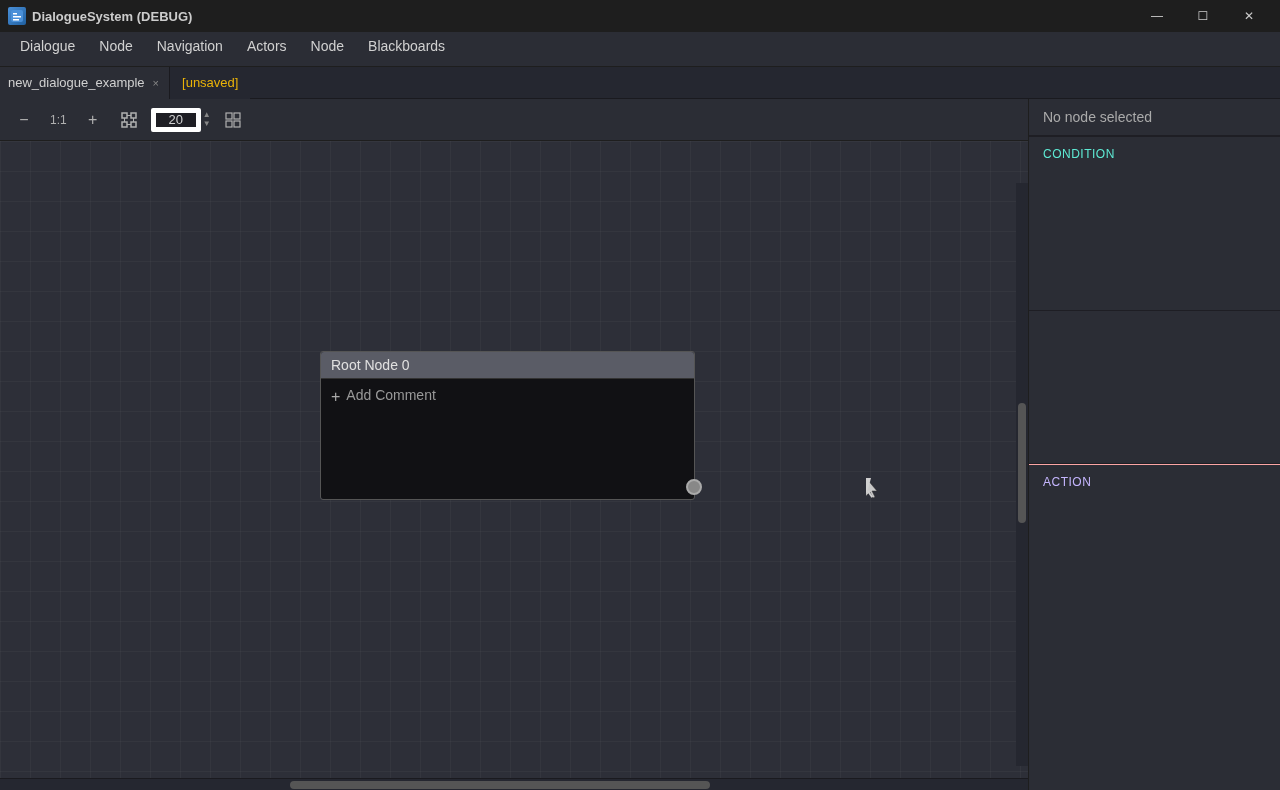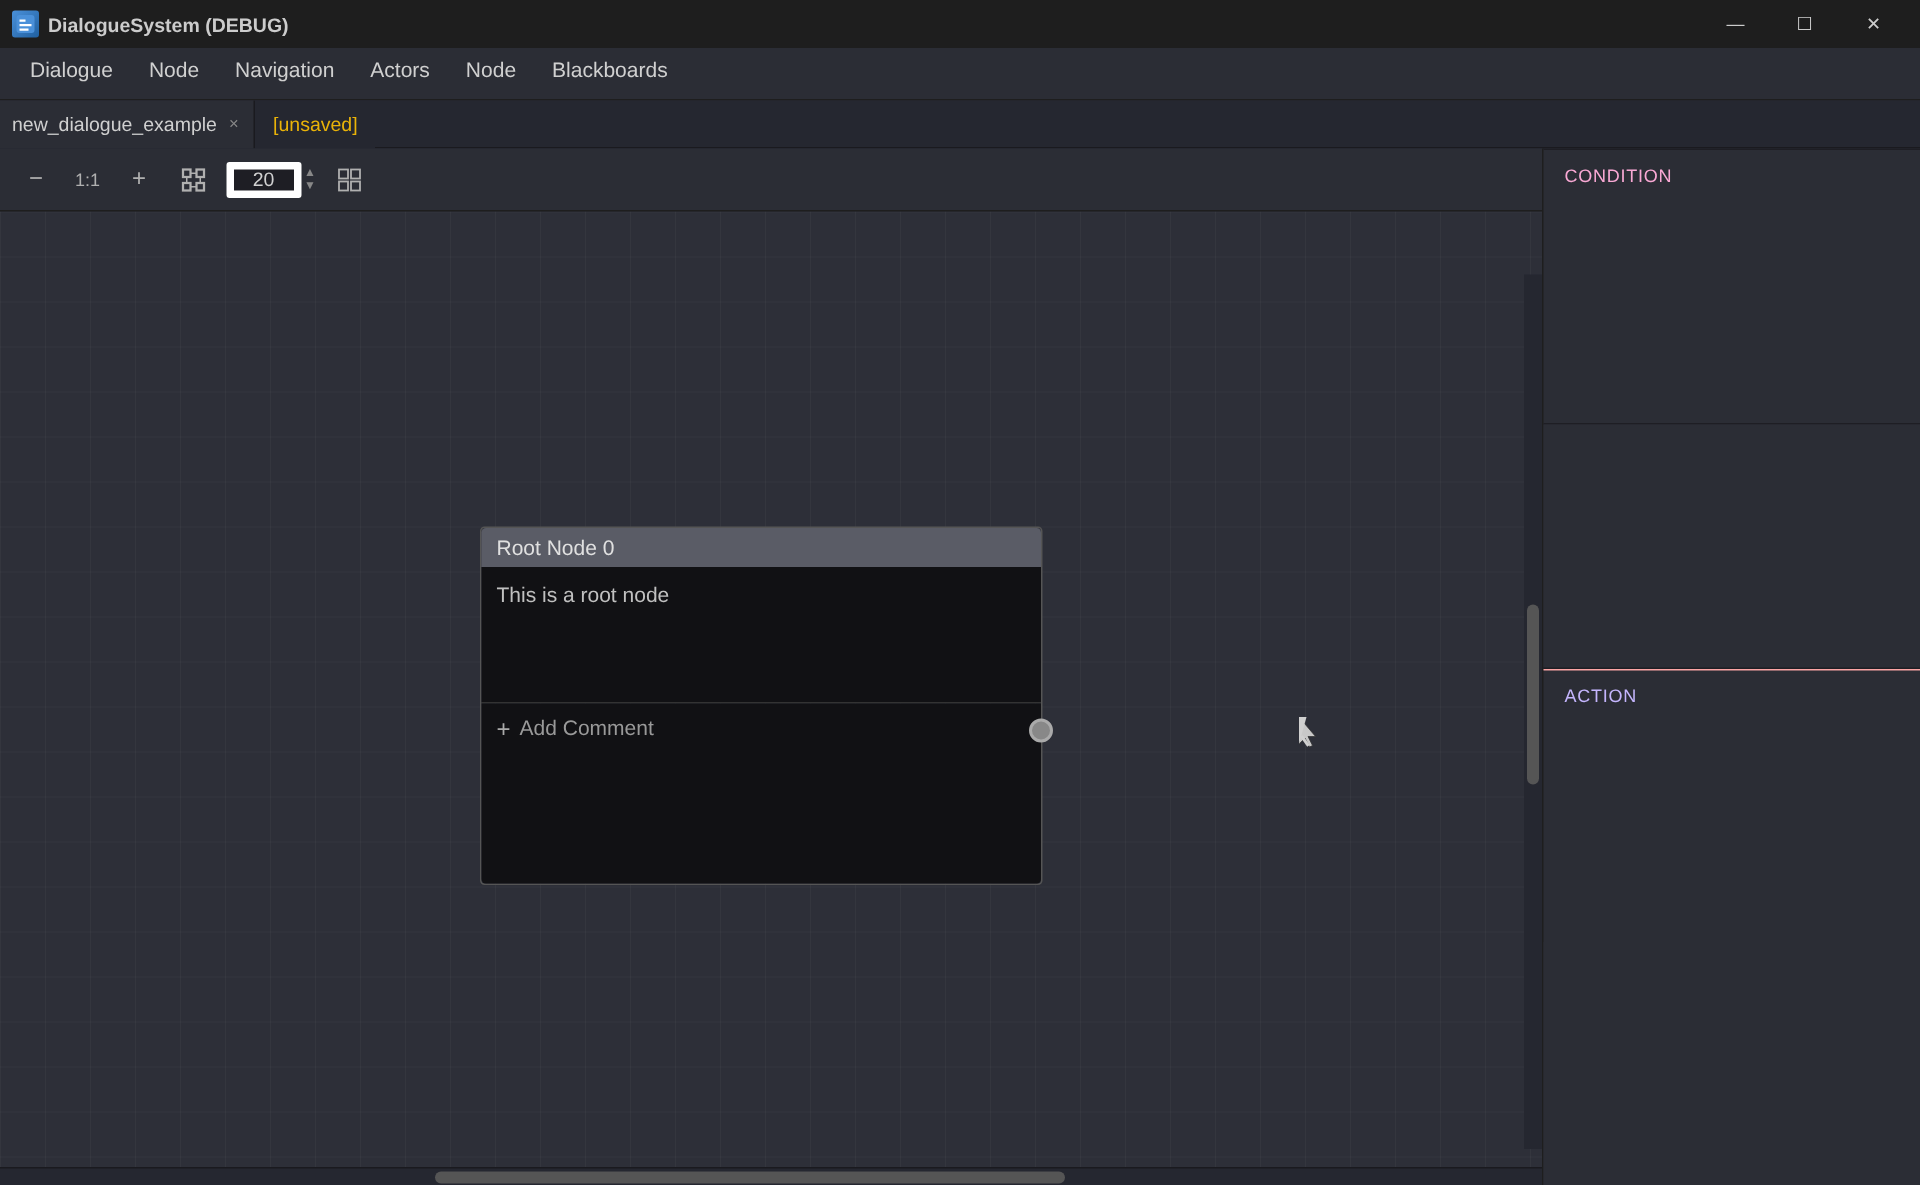--- a/index.html
+++ b/index.html
@@ -338,21 +338,21 @@
     #panel-header {
       padding: 10px 14px;
       font-size: 14px;
       color: #aaaaaa;
       border-bottom: 1px solid #1e1e24;
     }
 
     #panel-section-condition {
       padding: 10px 14px;
       font-size: 12px;
-      color: #f9a8d4;
+      color: #5eead4;
       letter-spacing: 0.5px;
       border-bottom: 1px solid #1e1e24;
       flex: 1;
     }
 
     #panel-section-action {
       padding: 10px 14px;
       font-size: 12px;
       color: #c4b5fd;
       letter-spacing: 0.5px;
@@ -467,23 +467,20 @@
           <rect x="10" y="10" width="6" height="6" stroke="#b0b0b0" stroke-width="1.2" fill="none"></rect>
         </svg>
       </button>
     </div>
 
     <div id="canvas-viewport">
       <div id="canvas-inner">
 
         <div id="root-node">
           <div id="root-node-header">Root Node 0</div>
-          <div id="root-node-body">
-            <span>This is a root node</span>
-          </div>
           <hr id="node-divider">
           <div id="node-add-comment">
             <span id="add-icon">+</span>
             <span>Add Comment</span>
           </div>
           <div id="node-connector"></div>
         </div>
 
         <div id="cursor">
           <svg width="14" height="22" viewBox="0 0 14 22">
@@ -498,20 +495,21 @@
       </div>
     </div>
 
     <div id="h-scrollbar-area">
       <div id="h-scrollbar-thumb"></div>
     </div>
 
   </div>
 
   <div id="right-panel" style="height: 100%;">
+    <div id="panel-header">No node selected</div>
     <div style="height:1px;background:#1e1e24;"></div>
     <div id="panel-section-condition">
       <span>CONDITION</span>
     </div>
     <div style="flex:1;background:#2b2d35;"></div>
     <div style="height:1px;background:#1e1e24;"></div>
     <div id="panel-section-action">
       <span>ACTION</span>
     </div>
     <div style="flex:1;background:#2b2d35;"></div>

